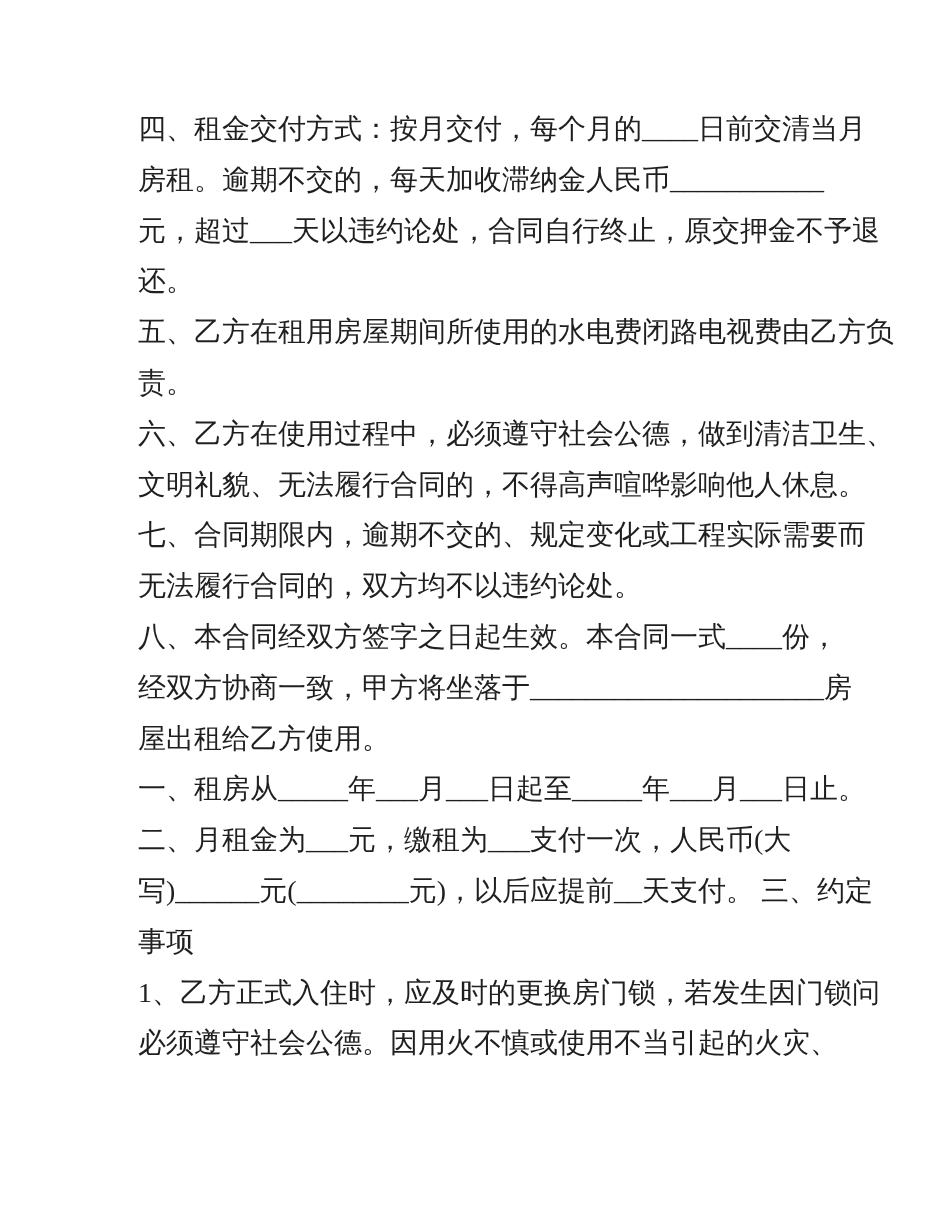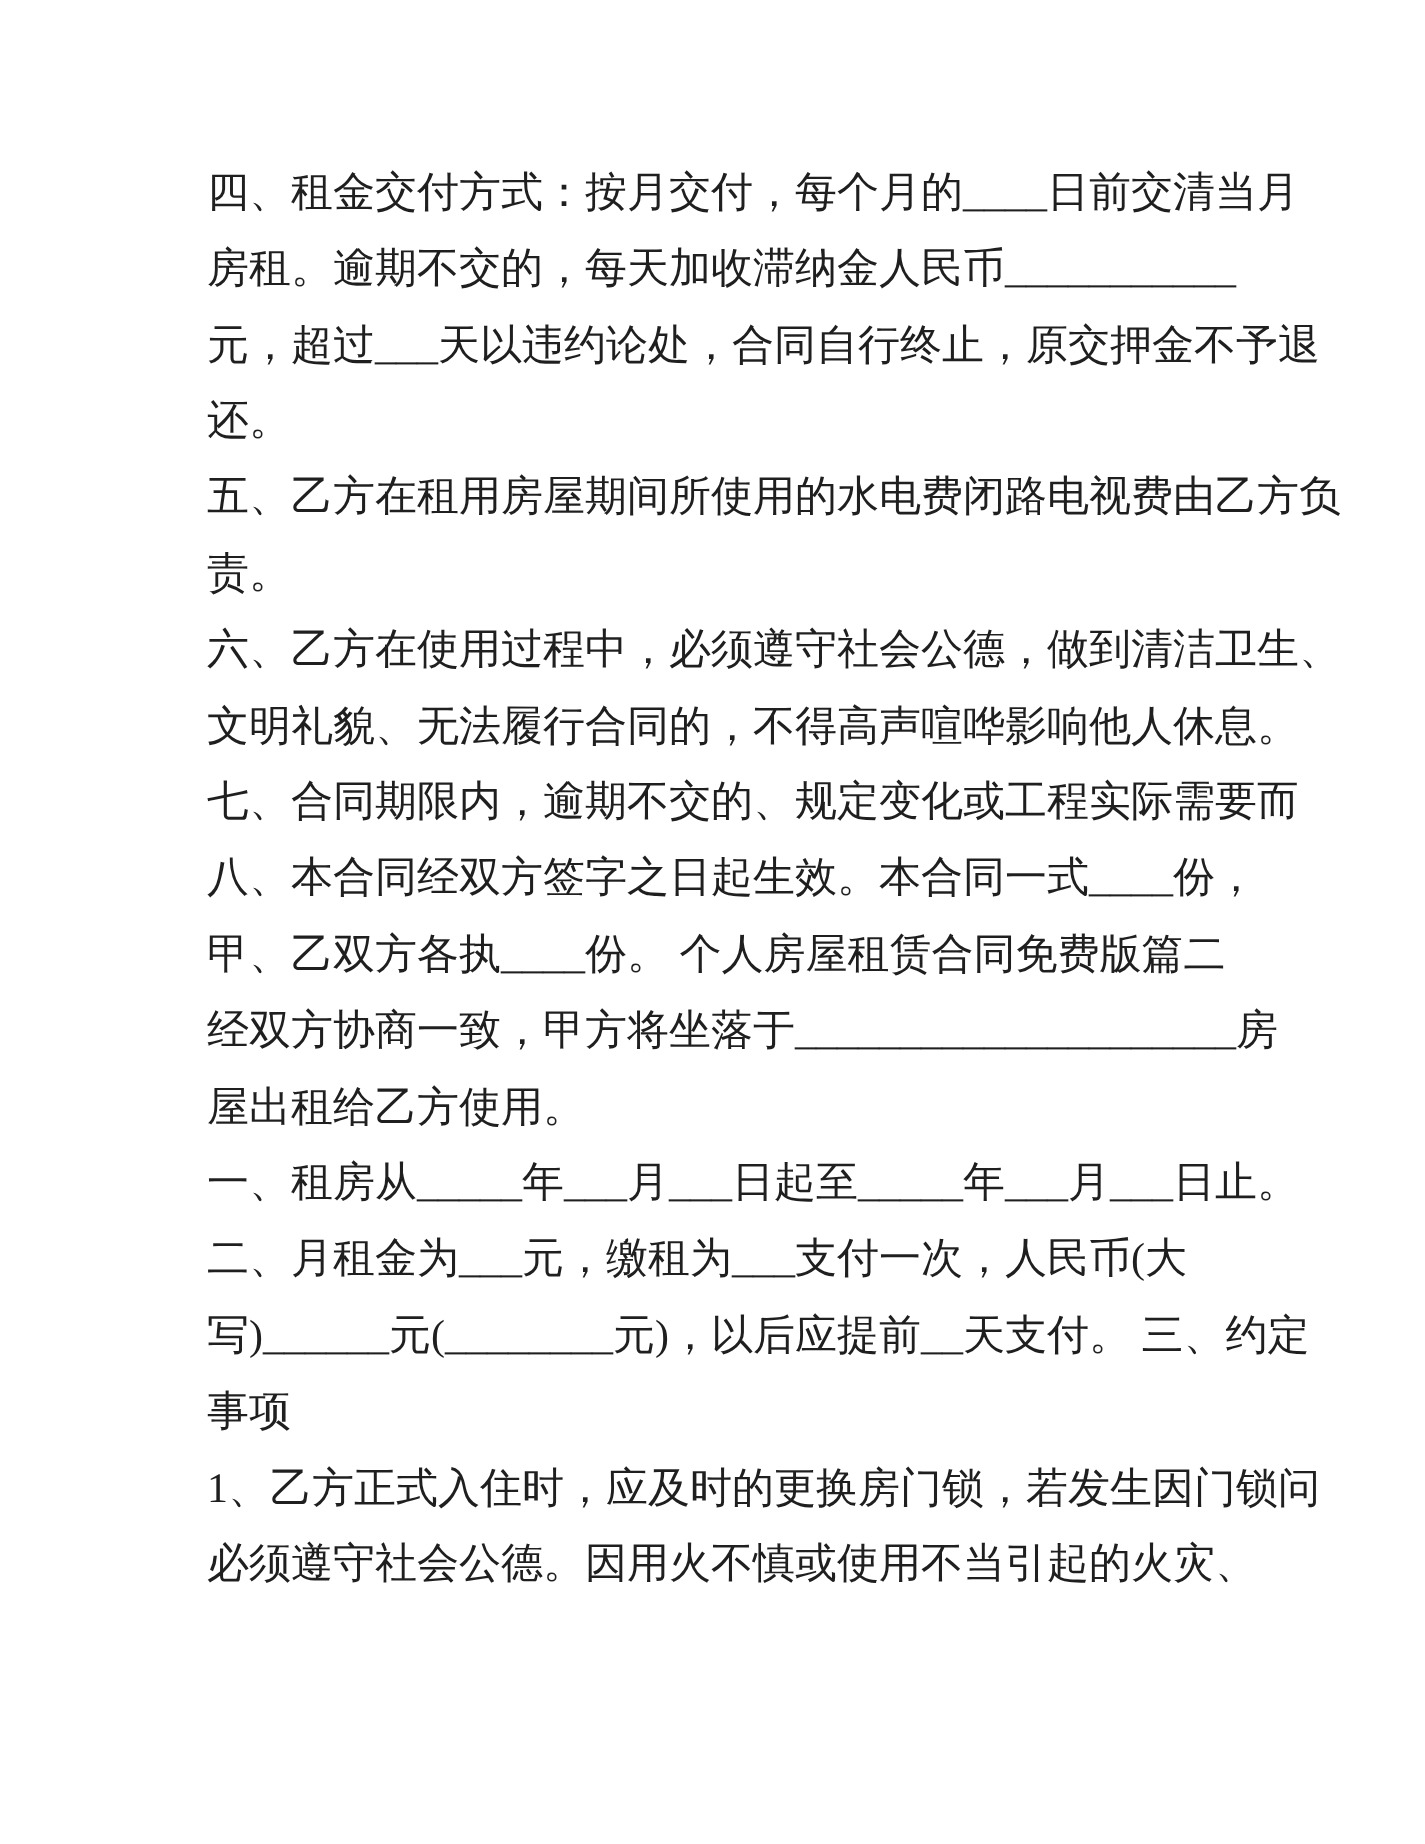--- a/index.html
+++ b/index.html
@@ -35,22 +35,22 @@
 <div class="page">
   <div class="doc-line">四、租金交付方式：按月交付，每个月的____日前交清当月</div>
   <div class="doc-line">房租。逾期不交的，每天加收滞纳金人民币___________</div>
   <div class="doc-line">元，超过___天以违约论处，合同自行终止，原交押金不予退</div>
   <div class="doc-line">还。</div>
   <div class="doc-line">五、乙方在租用房屋期间所使用的水电费闭路电视费由乙方负</div>
   <div class="doc-line">责。</div>
   <div class="doc-line">六、乙方在使用过程中，必须遵守社会公德，做到清洁卫生、</div>
   <div class="doc-line">文明礼貌、无法履行合同的，不得高声喧哗影响他人休息。</div>
   <div class="doc-line">七、合同期限内，逾期不交的、规定变化或工程实际需要而</div>
+  <div class="doc-line">无法履行合同的，双方均不以违约论处。</div>
   <div class="doc-line">八、本合同经双方签字之日起生效。本合同一式____份，</div>
-  <div class="doc-line">甲、乙双方各执____份。 个人房屋租赁合同免费版篇二</div>
   <div class="doc-line">经双方协商一致，甲方将坐落于_____________________房</div>
   <div class="doc-line">屋出租给乙方使用。</div>
   <div class="doc-line">一、租房从_____年___月___日起至_____年___月___日止。</div>
   <div class="doc-line">二、月租金为___元，缴租为___支付一次，人民币(大</div>
   <div class="doc-line">写)______元(________元)，以后应提前__天支付。 三、约定</div>
   <div class="doc-line">事项</div>
   <div class="doc-line">1、乙方正式入住时，应及时的更换房门锁，若发生因门锁问</div>
   <div class="doc-line">必须遵守社会公德。因用火不慎或使用不当引起的火灾、</div>
 </div>
 

